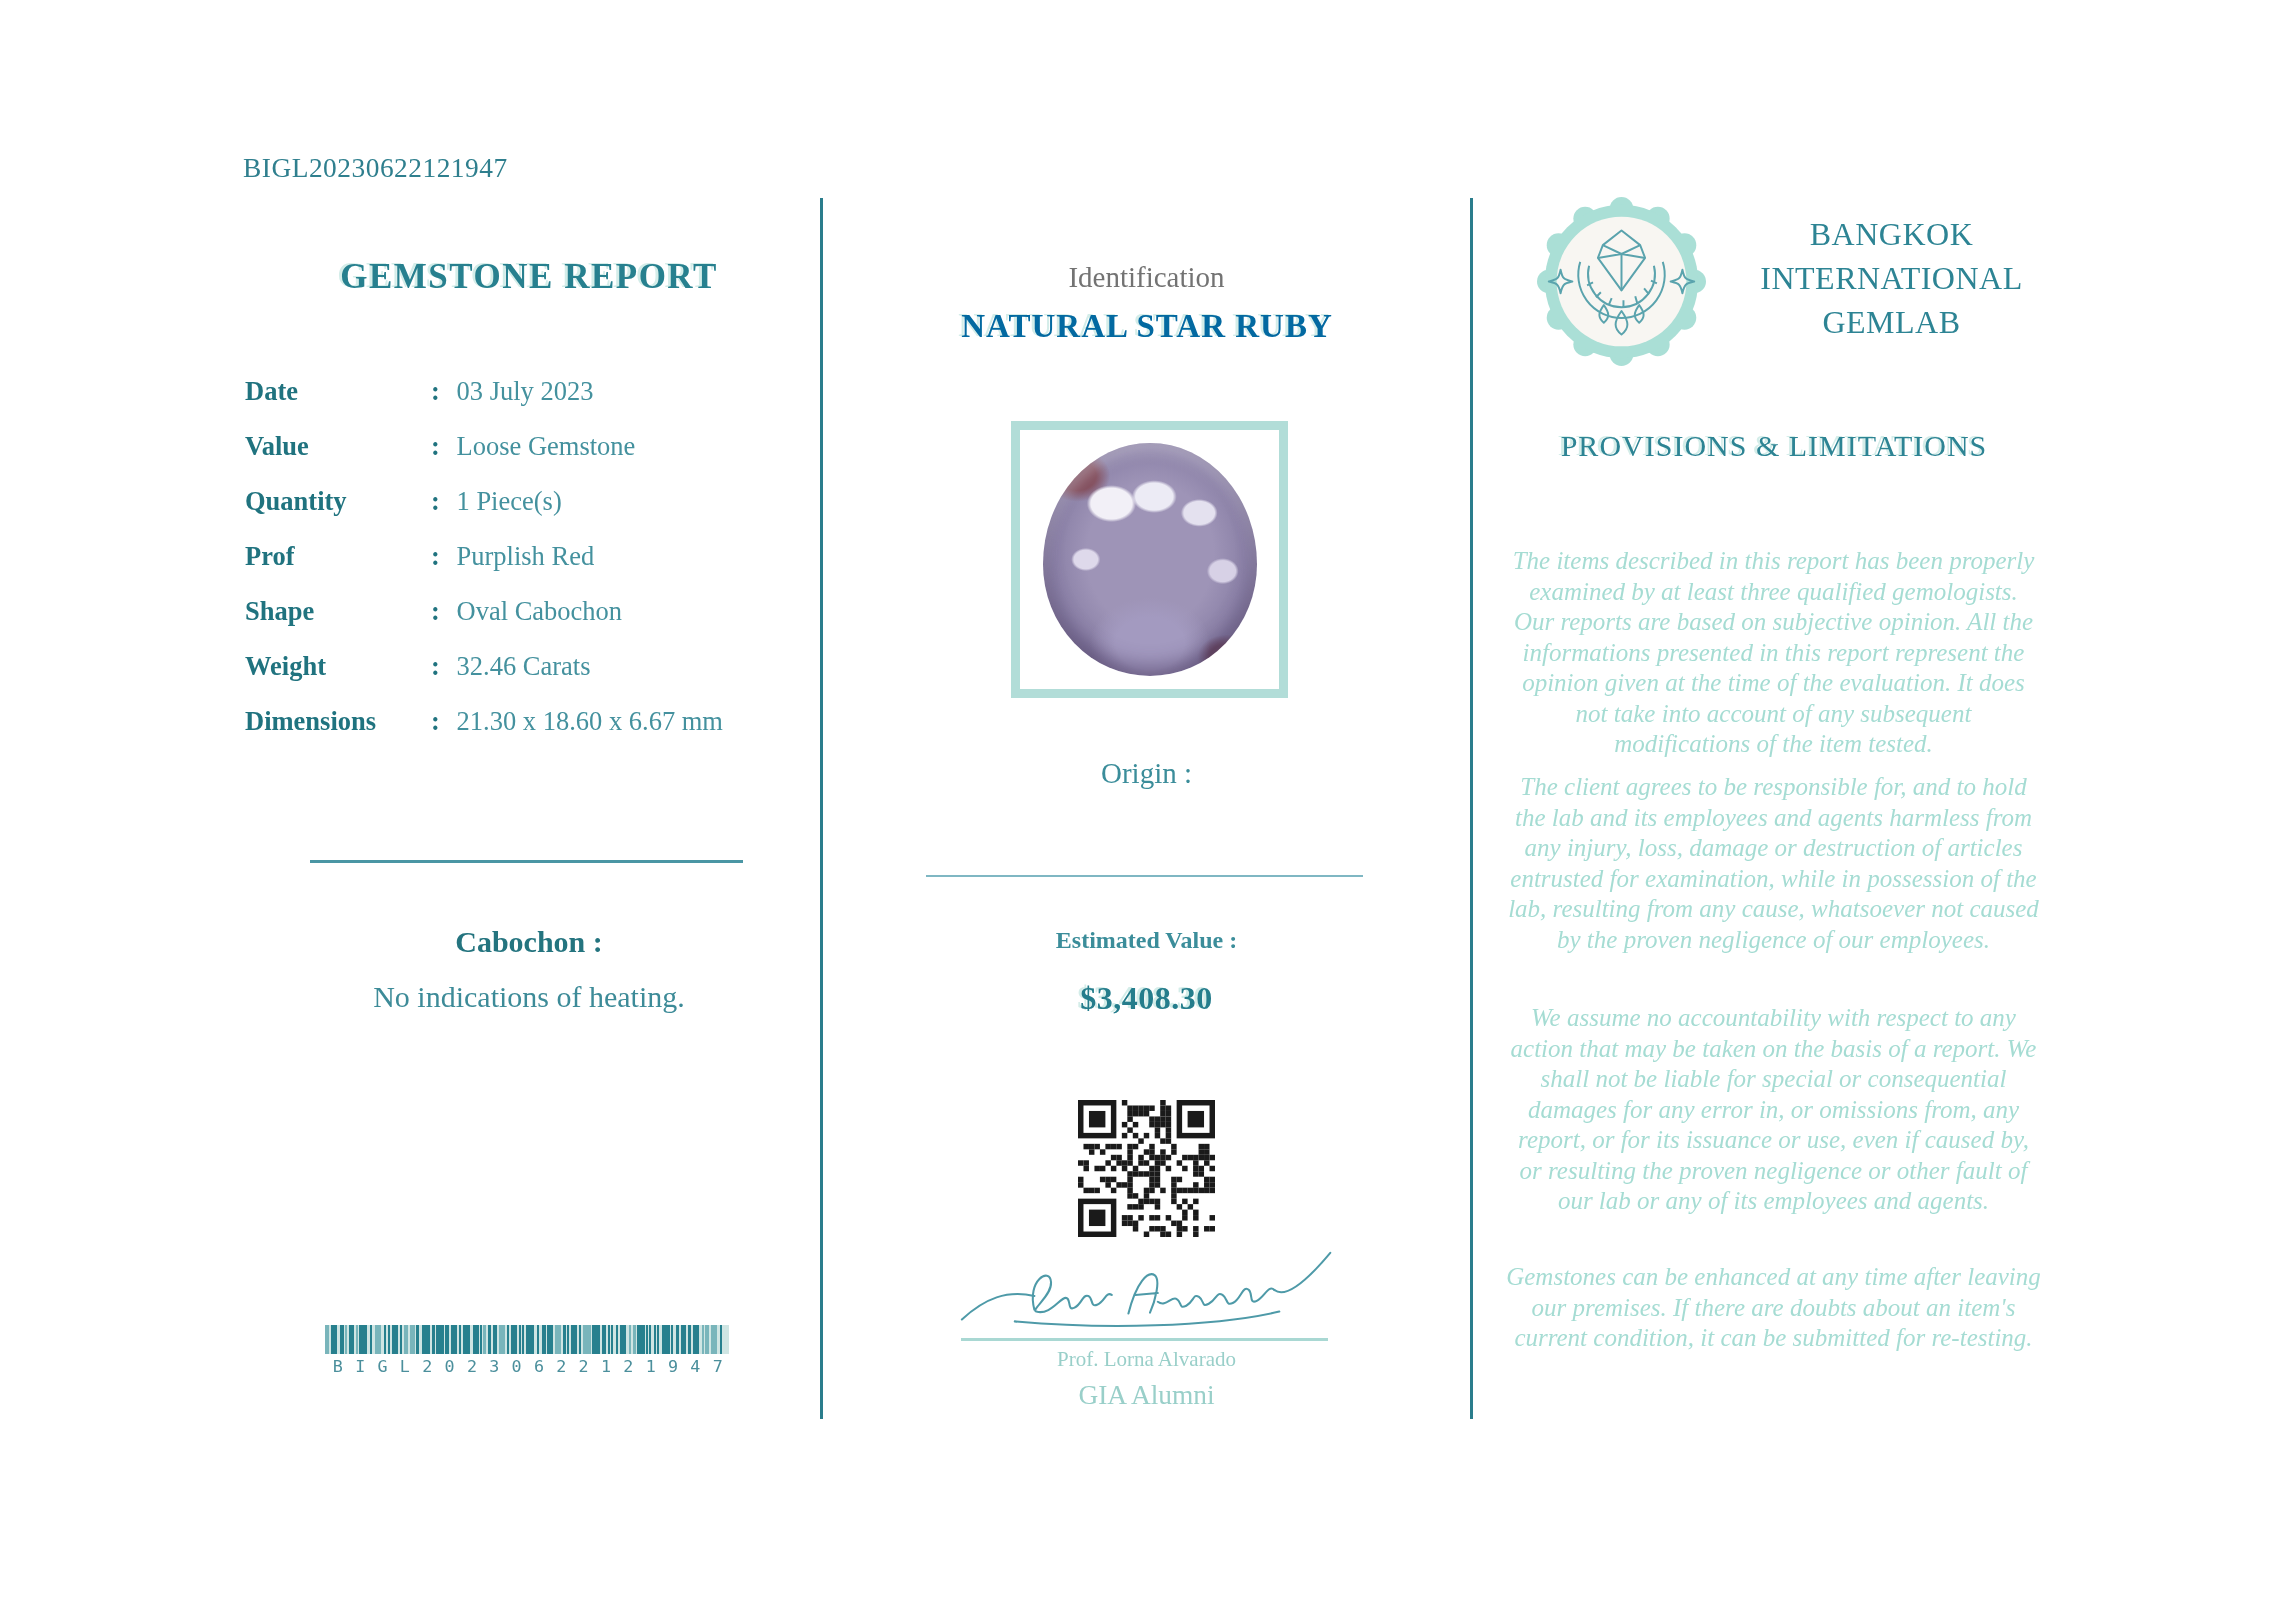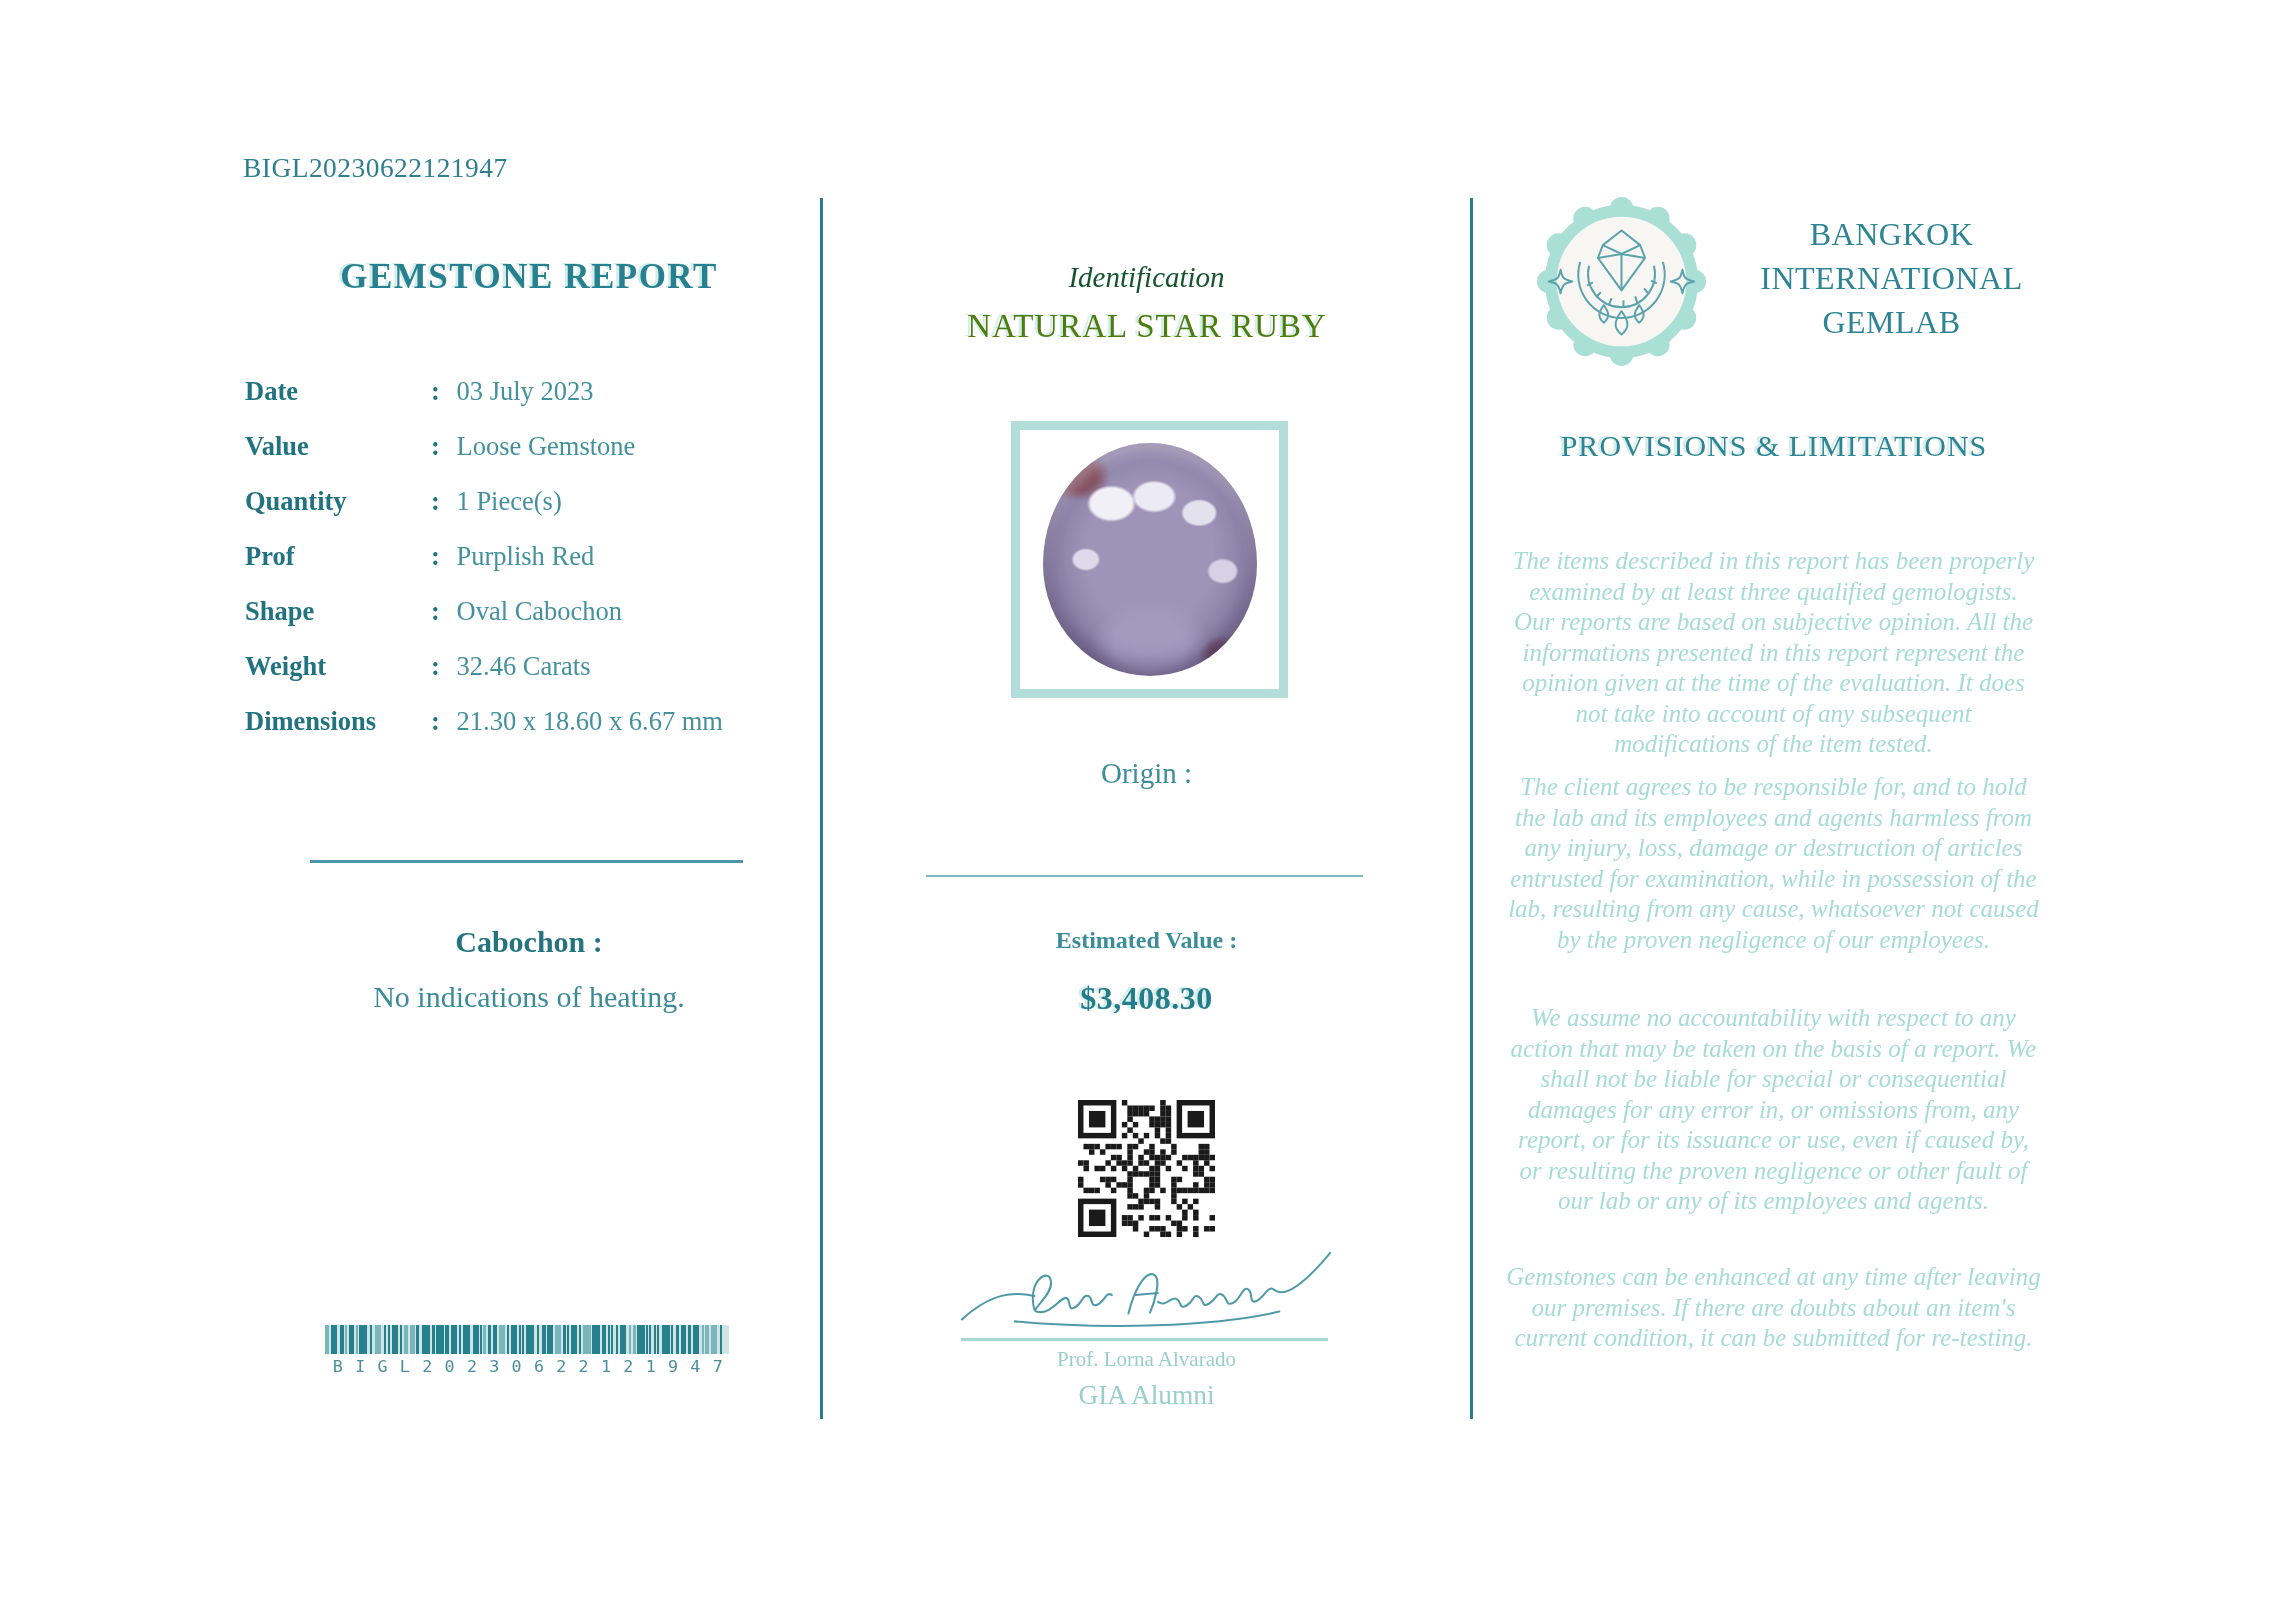--- a/index.html
+++ b/index.html
@@ -23,22 +23,22 @@
   .fvalue{color:#44919e;}
   .hdiv-left{left:310px;top:860px;width:433px;height:2.9px;background:#4a96a4;}
   .comments-title{left:245px;top:925px;width:568px;font-size:30px;font-weight:bold;color:#24747f;}
   .comments-text{left:245px;top:980px;width:568px;font-size:30px;color:#3d8b98;}
   .barcode{left:325px;top:1325px;width:404px;height:29px;background:#cfe5e3;display:flex;align-items:stretch;overflow:hidden;}
   .barcode .bar{height:100%;}
   .barcode-caption{left:325px;top:1356px;width:412px;font-family:"DejaVu Sans Mono","Liberation Mono",monospace;
       font-size:16.7px;letter-spacing:12.3px;color:#4b8f9c;white-space:nowrap;padding-left:7.8px;}
 
   
-  .id-label{left:921px;top:261px;width:451px;font-size:29px;color:#14532d;font-style:italic;}
-  .gem-name{left:902px;top:308px;width:490px;font-size:33px;font-weight:normal;color:#4d7c0f;letter-spacing:1px;}
+  .id-label{left:921px;top:261px;width:451px;font-size:29px;color:#737373;}
+  .gem-name{left:902px;top:308px;width:490px;font-size:33px;font-weight:bold;color:#0369a1;letter-spacing:1px;}
   .gem-frame{left:1011px;top:421px;width:259px;height:259px;border:9.8px solid #b2ddd8;background:#ffffff;
       display:flex;align-items:center;justify-content:center;}
   .gem{width:214px;height:233px;border-radius:50% 50% 50% 50%/52% 52% 48% 48%;
       background:
         radial-gradient(ellipse 16% 11% at 32% 26%,#f2f0f7 0 60%,transparent 72%),
         radial-gradient(ellipse 15% 10% at 52% 23%,#ecebf5 0 58%,transparent 70%),
         radial-gradient(ellipse 13% 9% at 73% 30%,#e4e1ef 0 55%,transparent 66%),
         radial-gradient(ellipse 11% 8% at 20% 50%,#ded9eb 0 50%,transparent 62%),
         radial-gradient(ellipse 12% 9% at 84% 55%,#d7d1e6 0 50%,transparent 62%),
         radial-gradient(ellipse 40% 28% at 50% 86%,#a39ac0 0 40%,transparent 70%),

